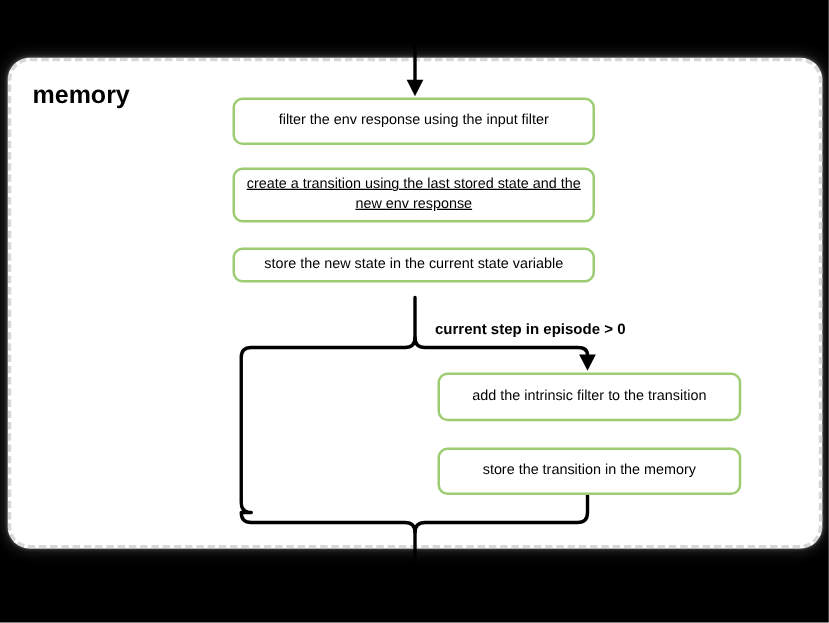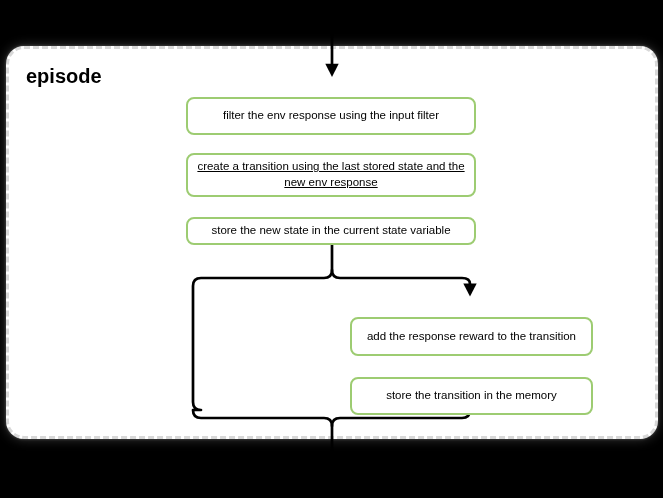--- a/index.html
+++ b/index.html
@@ -49,21 +49,20 @@
     border-radius: 8px;
     display: flex;
     align-items: center;
     justify-content: center;
     text-align: center;
     font-size: 11.5px;
     line-height: 1.35;
     color: var(--text);
     white-space: pre-line;
     padding: 1px 4px;
-    margin-top: 19px;
   }
   .n1 { left: 186px; top: 78px;  width: 290px; height: 38px; }
   .n2 { left: 186px; top: 134px; width: 290px; height: 44px; text-decoration: underline; }
   .n3 { left: 186px; top: 198px; width: 290px; height: 28px; }
   .n4 { left: 350px; top: 298px; width: 243px; height: 39px; }
   .n5 { left: 350px; top: 358px; width: 243px; height: 38px; align-items: center; }
   .condition-label {
     position: absolute;
     left: 348px; top: 256px;
     font-size: 12px;
@@ -72,21 +71,21 @@
     white-space: nowrap;
   }
 </style>
 </head>
 <body>
 
 <div class="canvas">
 
   <div class="panel"></div>
 
-  <div class="group-title">episode</div>
+  <div class="group-title">memory</div>
 
   <svg class="connector-layer" viewBox="0 0 663 498" xmlns="http://www.w3.org/2000/svg">
     <g stroke="#000000" stroke-width="2.7" fill="none" stroke-linecap="round" stroke-linejoin="round">
       <path d="M332 20 L332 64"></path>
       <path d="M332 238 L332 270 Q332 278 340 278 L462 278 Q470 278 470 284"></path>
       <path d="M332 270 Q332 278 324 278 L201 278 Q193 278 193 286 L193 402 Q193 410 201 410 L193 410 Q193 418 201 418 L324 418 Q332 418 332 426 L332 452"></path>
       <path d="M470 396 L470 410 Q470 418 462 418 L340 418 Q332 418 332 426"></path>
     </g>
     <g fill="#000000" stroke="none">
       <path d="M332 77 L325.3 63.8 L338.7 63.8 Z"></path>
@@ -100,22 +99,23 @@
 
   <div class="node n2">
     <span>create a transition using the last stored state and the
 new env response</span>
   </div>
 
   <div class="node n3">
     <span>store the new state in the current state variable</span>
   </div>
 
+  <div class="condition-label">current step in episode &gt; 0</div>
 
   <div class="node n4">
-    <span>add the response reward to the transition</span>
+    <span>add the intrinsic filter to the transition</span>
   </div>
 
   <div class="node n5">
     <span>store the transition in the memory</span>
   </div>
 
 </div>
 
 </body></html>

